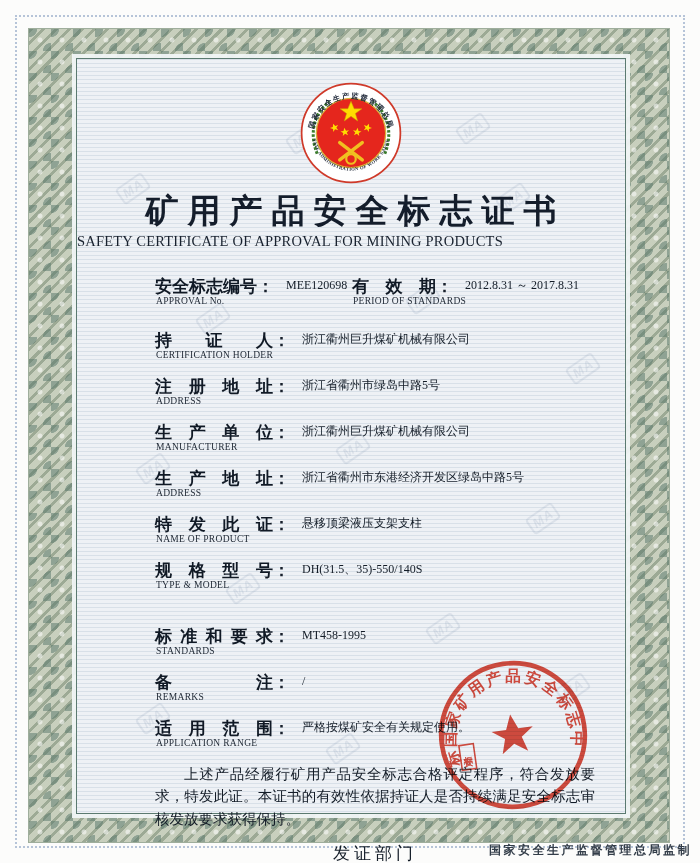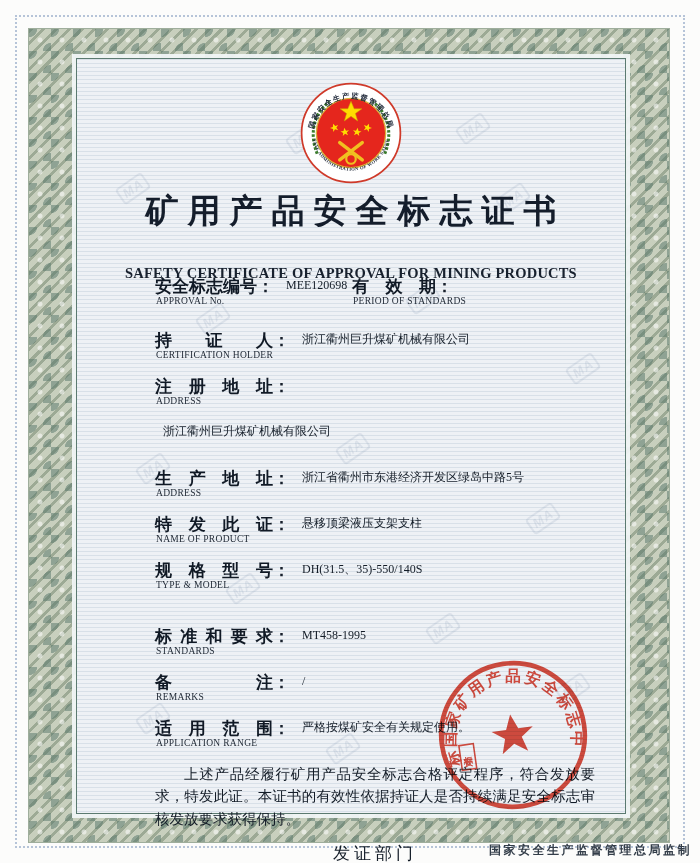--- a/index.html
+++ b/index.html
@@ -46,22 +46,22 @@
   .wm:nth-of-type(13){left:250px;top:680px;}.wm:nth-of-type(14){left:480px;top:620px;}
   .wm:nth-of-type(15){left:380px;top:60px;}
 
   .emblem{position:absolute;left:50%;top:22px;transform:translateX(-50%);}
   .title-zh{
     position:absolute;top:130px;left:0;right:0;text-align:center;
     font-size:33px;font-weight:bold;letter-spacing:9px;color:#141d2b;
     text-indent:9px;white-space:nowrap;
   }
   .title-en{
-    position:absolute;top:174px;left:0;right:0;text-align:center;
-    font-size:14.5px;font-weight:bold;letter-spacing:.2px;color:#18212e;margin-top:32px;
+    position:absolute;top:174px;left:0;right:0;text-align:left;
+    font-size:14.5px;font-weight:normal;letter-spacing:.2px;color:#18212e;
   }
   .content{position:absolute;left:78px;right:30px;top:216px;}
 
   .row{position:relative;margin-bottom:13px;min-height:33px;white-space:nowrap;}
   .lblwrap{display:inline-block;position:relative;vertical-align:top;}
   .f-label{
     display:inline-block;font-weight:bold;font-size:17px;color:#101925;
     text-align:justify;text-align-last:justify;width:118px;line-height:20px;
   }
   .f-label.narrow{width:84px;}
@@ -159,39 +159,45 @@
             <span class="f-label" style="width:102px">安全标志编号</span><span class="colon">：</span>
             <span class="f-sub">APPROVAL No.</span>
           </span>
           <span class="f-value">MEE120698</span>
         </span>
         <span class="cell">
           <span class="lblwrap">
             <span class="f-label narrow">有效期</span><span class="colon">：</span>
             <span class="f-sub">PERIOD OF STANDARDS</span>
           </span>
+          <span class="f-value">2012.8.31 ～ 2017.8.31</span>
         </span>
       </div>
 
       <div class="row" style="margin-top:21px">
         <span class="lblwrap">
           <span class="f-label">持证人</span><span class="colon">：</span>
           <span class="f-sub">CERTIFICATION HOLDER</span>
         </span>
         <span class="f-value">浙江衢州巨升煤矿机械有限公司</span>
       </div>
 
       <div class="row">
         <span class="lblwrap">
           <span class="f-label">注册地址</span><span class="colon">：</span>
           <span class="f-sub">ADDRESS</span>
         </span>
-      </div>
-
-      <div class="row">
+        <span class="f-value">浙江省衢州市绿岛中路5号</span>
+      </div>
+
+      <div class="row">
+        <span class="lblwrap">
+          <span class="f-label">生产单位</span><span class="colon">：</span>
+          <span class="f-sub">MANUFACTURER</span>
+        </span>
         <span class="f-value">浙江衢州巨升煤矿机械有限公司</span>
       </div>
 
       <div class="row">
         <span class="lblwrap">
           <span class="f-label">生产地址</span><span class="colon">：</span>
           <span class="f-sub">ADDRESS</span>
         </span>
         <span class="f-value">浙江省衢州市东港经济开发区绿岛中路5号</span>
       </div>

